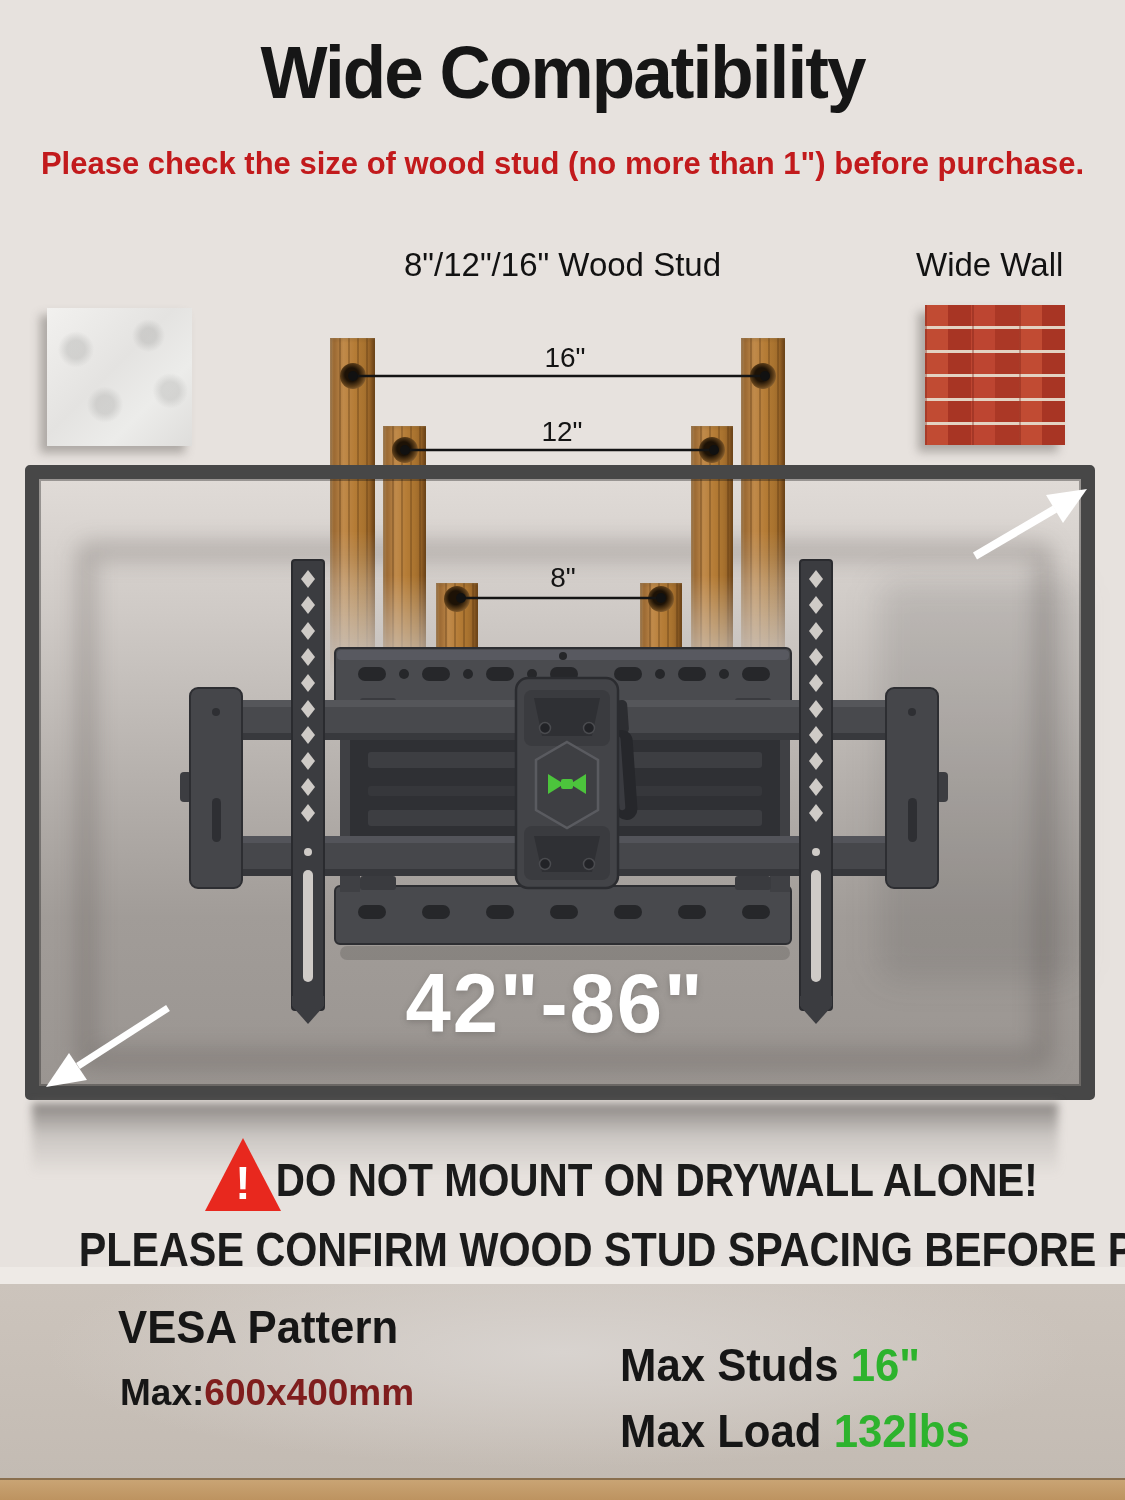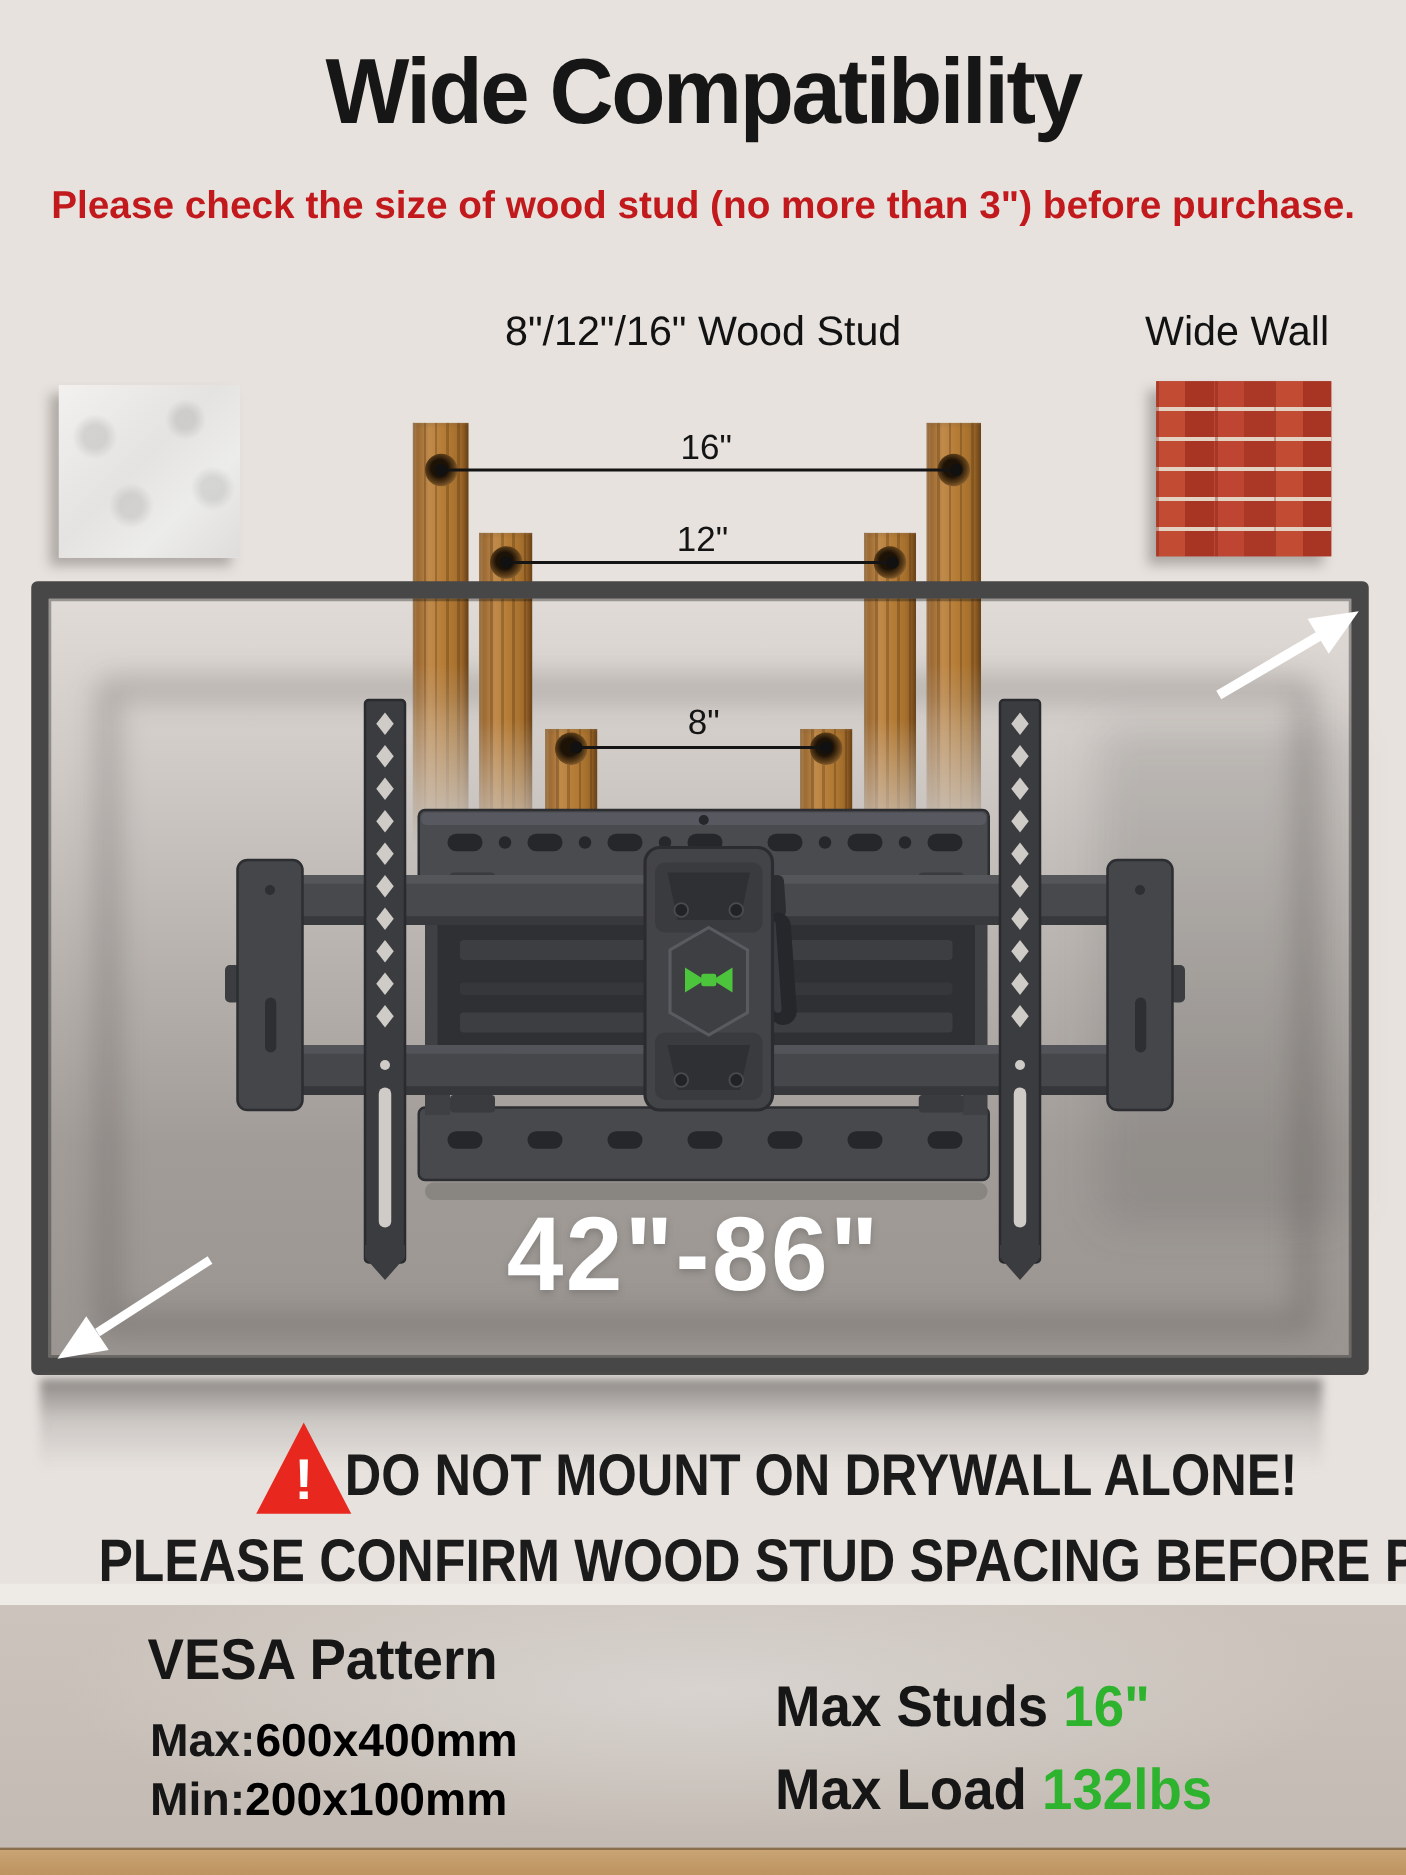--- a/index.html
+++ b/index.html
@@ -74,34 +74,34 @@
   .bottom-band{left:0;top:1284px;width:1125px;height:194px;
     background:radial-gradient(ellipse at 50% 35%, #d8d3cf 0%, rgba(216,211,207,0) 65%),
                linear-gradient(180deg,#ccc4bc 0%,#c3bbb3 100%);}
   .floor{left:0;top:1478px;width:1125px;height:22px;
     background:linear-gradient(180deg,#8a6f4e 0 2px,#c9a474 2px,#bd9360 100%);}
   .vesa-title{left:118px;top:1300px;font-size:46px;font-weight:bold;color:#161616;transform:scaleX(.95);
     transform-origin:left;}
   .spec-row{font-size:37px;font-weight:bold;color:#161616;white-space:nowrap;}
   .row-max{left:120px;top:1372px;}
   .row-min{left:120px;top:1419px;}
-  .green{color:#000000;}
+  .green{color:#7f1d1d;}
   .big-spec{font-size:46px;font-weight:bold;color:#161616;white-space:nowrap;transform:scaleX(.95);
     transform-origin:left;}
   .row-studs{left:620px;top:1338px;}
   .row-load{left:620px;top:1404px;}
   .big-green{color:#2db32d;}
 </style>
 </head>
 <body>
 
 <div class="stage">
 
   <div class="abs title">Wide Compatibility</div>
-  <div class="abs subtitle">Please check the size of wood stud (no more than 3") before purchase.</div>
+  <div class="abs subtitle">Please check the size of wood stud (no more than 1") before purchase.</div>
 
   <div class="abs wall-label wl-center">8"/12"/16" Wood Stud</div>
   <div class="abs wall-label wl-right">Wide Wall</div>
 
   <div class="abs concrete"></div>
   <div class="abs brick"></div>
 
   <div class="abs tv-screen"></div>
   <div class="abs tv-inner-shadow"></div>
   <div class="abs tv-right-shadow"></div>
@@ -298,23 +298,20 @@
   <div class="abs warn-line warn-line2">PLEASE CONFIRM WOOD STUD SPACING BEFORE PURCHASE</div>
 
   <div class="abs white-strip"></div>
   <div class="abs bottom-band"></div>
   <div class="abs floor"></div>
 
   <div class="abs vesa-title">VESA Pattern</div>
   <div class="abs spec-row row-max">
     <span>Max:</span><span class="green">600x400mm</span>
   </div>
-  <div class="abs spec-row row-min">
-    <span>Min:</span><span class="green">200x100mm</span>
-  </div>
   <div class="abs big-spec row-studs">
     <span>Max Studs</span>&nbsp;<span class="big-green">16"</span>
   </div>
   <div class="abs big-spec row-load">
     <span>Max Load</span>&nbsp;<span class="big-green">132lbs</span>
   </div>
 
 </div>
 
 </body></html>

